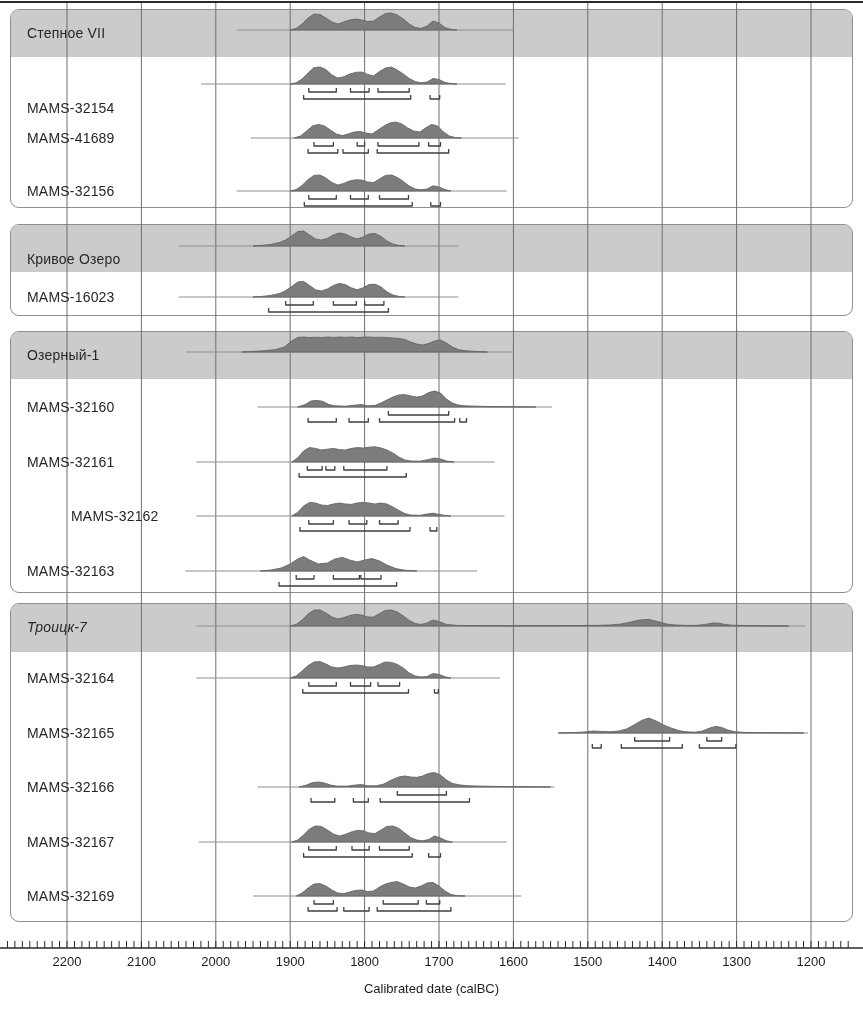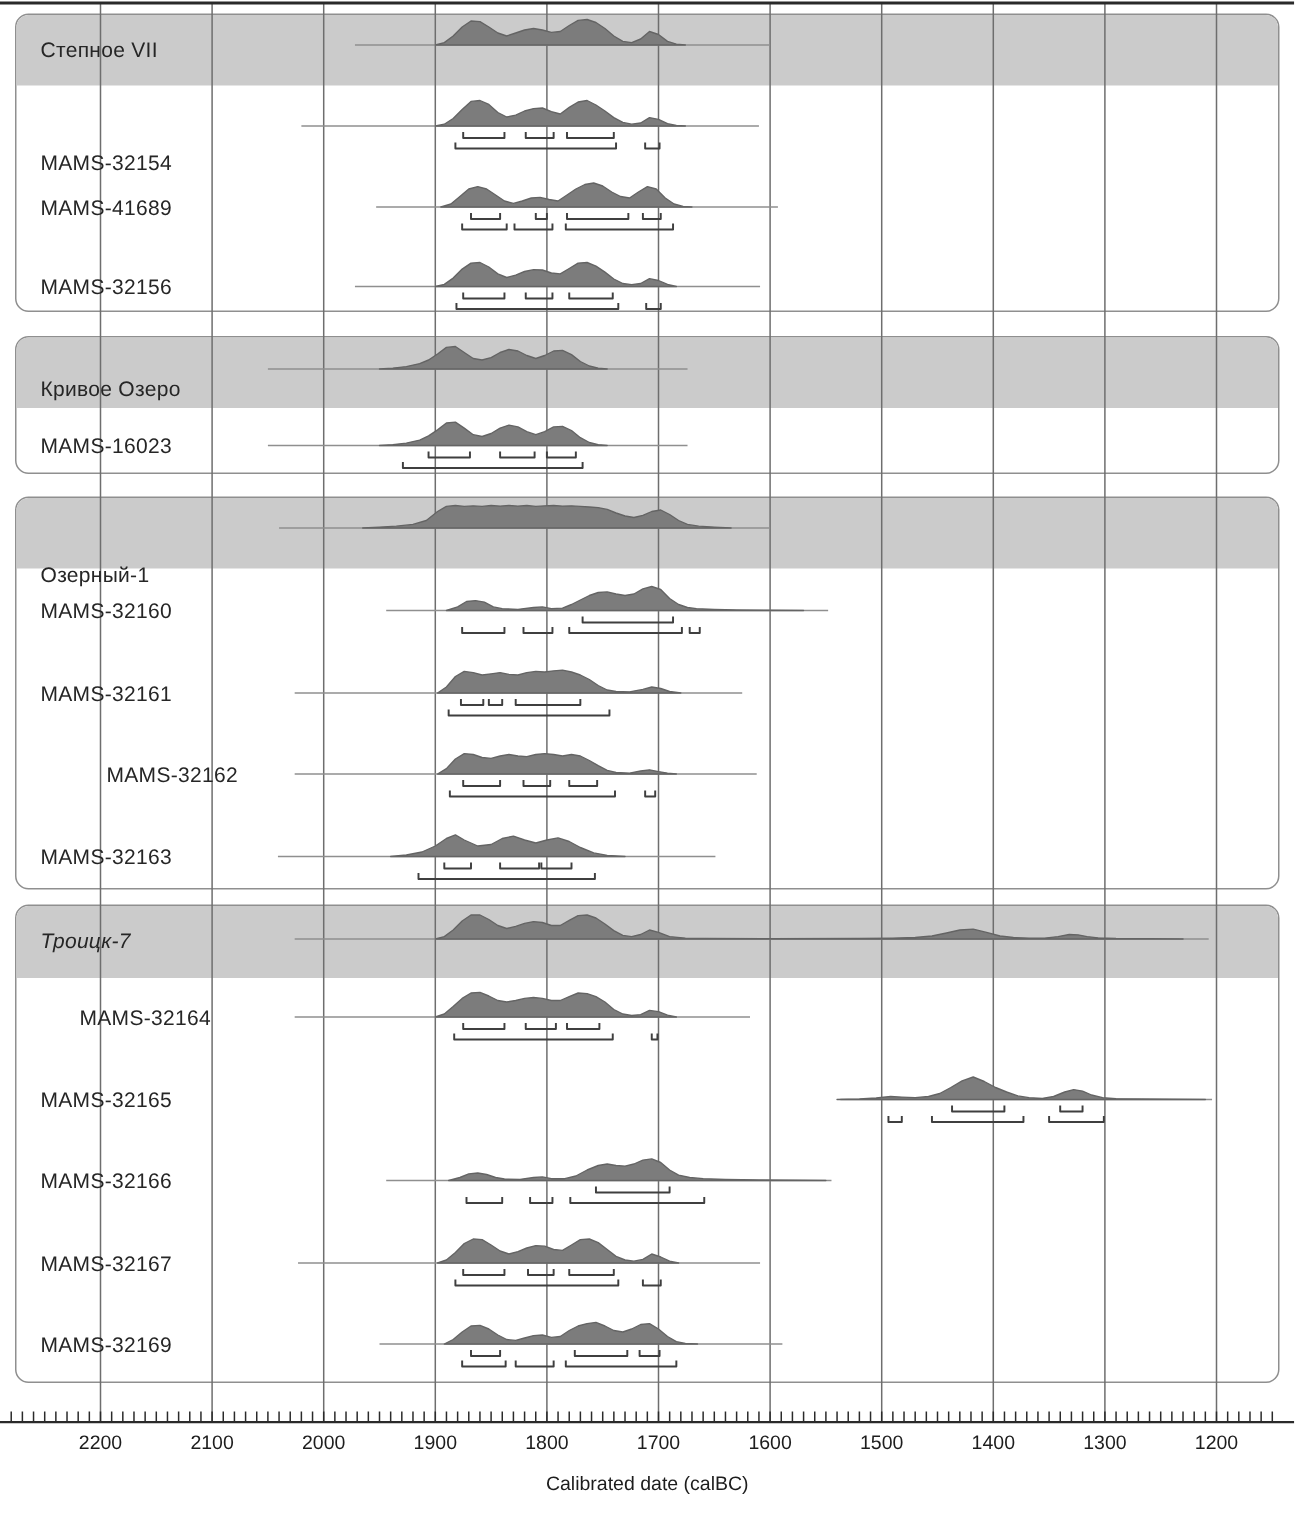--- a/index.html
+++ b/index.html
@@ -271,25 +271,25 @@
       <text x="736.6" y="966" text-anchor="middle" class="tick-label">1300</text>
       <text x="811" y="966" text-anchor="middle" class="tick-label">1200</text>
     </svg>
     <div id="label-layer">
       <div class="row-label" style="top: 22.5px;">Степное VII</div>
       <div class="row-label" style="top: 74px; margin-top: 24px;">MAMS-32154</div>
       <div class="row-label" style="top: 128px;">MAMS-41689</div>
       <div class="row-label" style="top: 181px;">MAMS-32156</div>
       <div class="row-label" style="top: 237.5px; margin-top: 11px;">Кривое Озеро</div>
       <div class="row-label" style="top: 287px;">MAMS-16023</div>
-      <div class="row-label" style="top: 344.5px; margin-top: 28px;">Озерный-1</div>
+      <div class="row-label" style="top: 344.5px;">Озерный-1</div>
       <div class="row-label" style="top: 397px;">MAMS-32160</div>
       <div class="row-label" style="top: 452px;">MAMS-32161</div>
       <div class="row-label" style="top: 506px; margin-left: 44px;">MAMS-32162</div>
       <div class="row-label" style="top: 561px;">MAMS-32163</div>
       <div class="row-label" style="top: 617px; font-style: italic;">Троицк-7</div>
-      <div class="row-label" style="top: 668px; margin-left: 26px;">MAMS-32164</div>
+      <div class="row-label" style="top: 668px;">MAMS-32164</div>
       <div class="row-label" style="top: 723px;">MAMS-32165</div>
       <div class="row-label" style="top: 777px;">MAMS-32166</div>
       <div class="row-label" style="top: 832px;">MAMS-32167</div>
       <div class="row-label" style="top: 886px;">MAMS-32169</div>
     </div>
   </div>
 
 </body></html>

